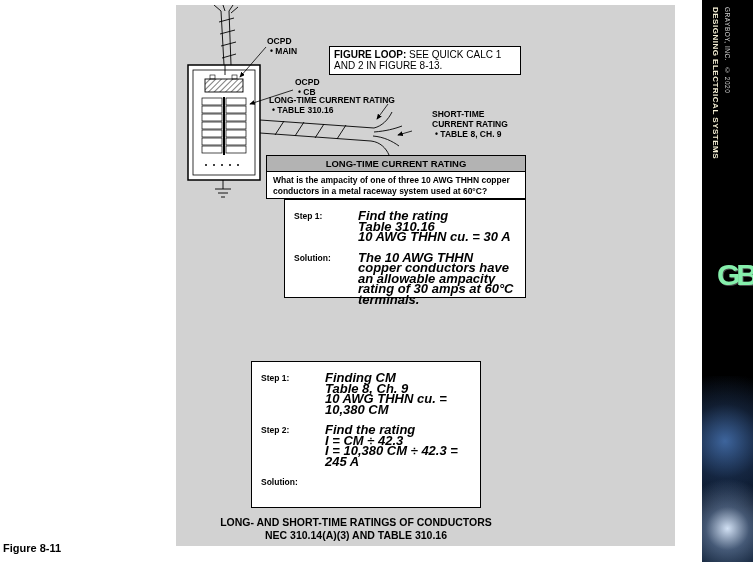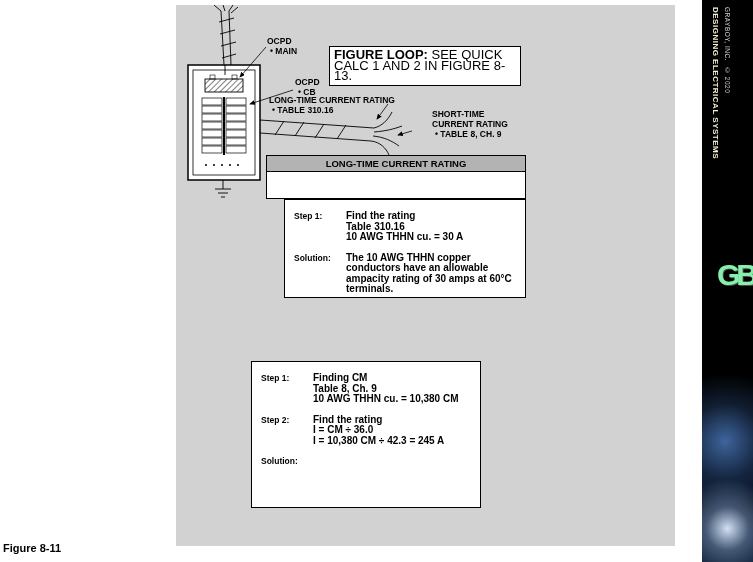--- a/index.html
+++ b/index.html
@@ -22,39 +22,39 @@
   .diagram { position:absolute; left:0; top:0; width:524px; height:300px; }
   .diagram svg { position:absolute; left:0; top:0; }
   .dlabel {
     position:absolute; font-size:8.5px; font-weight:bold; line-height:10px;
     white-space:nowrap;
   }
   .dlabel .sub { padding-left:3px; }
   .figure-loop {
     position:absolute; left:153px; top:41px; width:192px;
     background:#fff; border:1px solid #000;
-    padding:3px 4px; font-size:13px; line-height:10.5px;
+    padding:3px 4px; font-size:10px; line-height:10.5px;
   }
   .figure-loop .b { font-weight:bold; }
 
   
   .qa-box { position:absolute; background:#fff; border:1px solid #000; }
   .qa-header {
     background:#b3b3b3; border-bottom:1px solid #000;
     font-weight:bold; font-size:9.5px; text-align:center; padding:2px 0;
   }
   .qa-question { font-weight:bold; font-size:8.5px; line-height:11px; padding:3px 6px; }
 
   .steps-box {
     position:absolute; background:#fff; border:1px solid #000;
     padding:11px 6px 6px 9px;
   }
-  .step-row { display:flex; margin-bottom:10px; }
+  .step-row { display:flex; margin-bottom:10px;gap:12px; }
   .step-label { width:52px; flex:none; font-weight:bold; font-size:8.5px; line-height:10.5px; }
-  .step-content { font-size:10px; line-height:10.5px; font-weight:bold; }
+  .step-content { font-size:13px; line-height:10.5px; font-weight:bold;font-style:italic; }
 
   #long-time-qa    { left:90px;  top:150px; width:260px; height:44px; }
   #long-time-steps { left:108px; top:194px; width:242px; height:99px; }
   #short-time-qa    { left:55px; top:300px; width:250px; height:56px; }
   #short-time-steps { left:75px; top:356px; width:230px; height:147px; }
 
   
   .caption {
     position:absolute; left:10px; top:511px; width:340px;
     text-align:center; font-weight:bold; font-size:10.5px; line-height:13px;
@@ -210,20 +210,21 @@
 
     <div class="dlabel" style="left:238px; top:104px;margin-left:18px;">
       <div>SHORT-TIME</div>
       <div>CURRENT RATING</div>
       <div class="sub">• TABLE 8, CH. 9</div>
     </div>
   </div>
 
   <div class="qa-box" id="long-time-qa">
     <div class="qa-header">LONG-TIME CURRENT RATING</div>
+    <div class="qa-question">What is the ampacity of one of three 10 AWG THHN copper conductors in a metal raceway system used at 60°C?</div>
   </div>
 
   <div class="steps-box" id="long-time-steps">
     <div class="step-row">
       <div class="step-label">Step 1:</div>
       <div class="step-content">
         <div>Find the rating</div>
         <div>Table 310.16</div>
         <div>10 AWG THHN cu. = 30 A</div>
       </div>
@@ -241,29 +242,33 @@
       <div class="step-content">
         <div>Finding CM</div>
         <div>Table 8, Ch. 9</div>
         <div>10 AWG THHN cu. = 10,380 CM</div>
       </div>
     </div>
     <div class="step-row">
       <div class="step-label">Step 2:</div>
       <div class="step-content">
         <div>Find the rating</div>
-        <div>I = CM ÷ 36.0</div>
+        <div>I = CM ÷ 42.3</div>
         <div>I = 10,380 CM ÷ 42.3 = 245 A</div>
       </div>
     </div>
     <div class="step-row">
       <div class="step-label">Solution:</div>
     </div>
   </div>
 
+  <div class="caption">
+    <div>LONG- AND SHORT-TIME RATINGS OF CONDUCTORS</div>
+    <div>NEC 310.14(A)(3) AND TABLE 310.16</div>
+  </div>
 </div>
 
 <div class="figure-label">Figure 8-11</div>
 
 <div class="sidebar">
   <div class="sidebar-vert">
     <div class="sidebar-title">DESIGNING ELECTRICAL SYSTEMS</div>
     <div class="sidebar-sub">
       <span>GRAYBOY, INC.</span>
       <span class="copy">© 2020</span>

